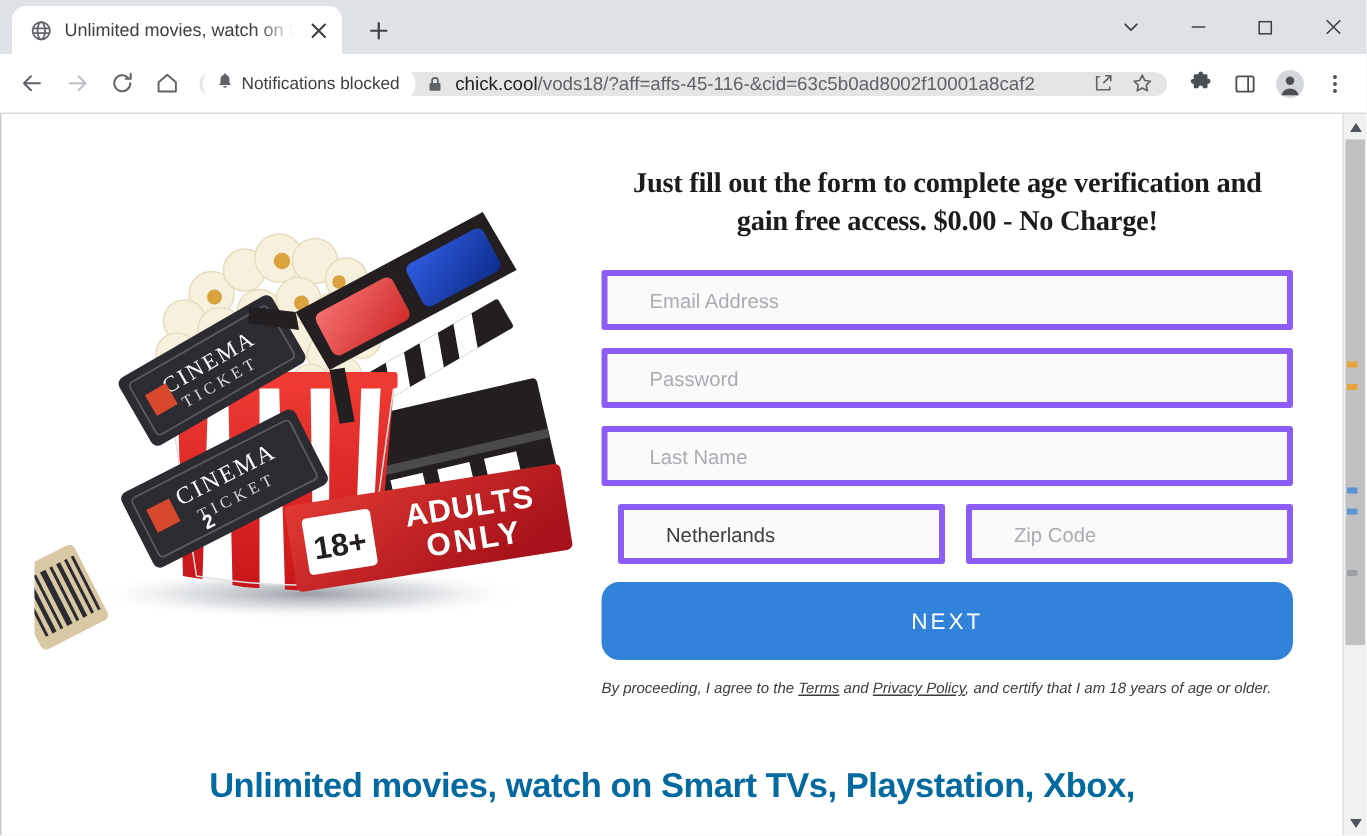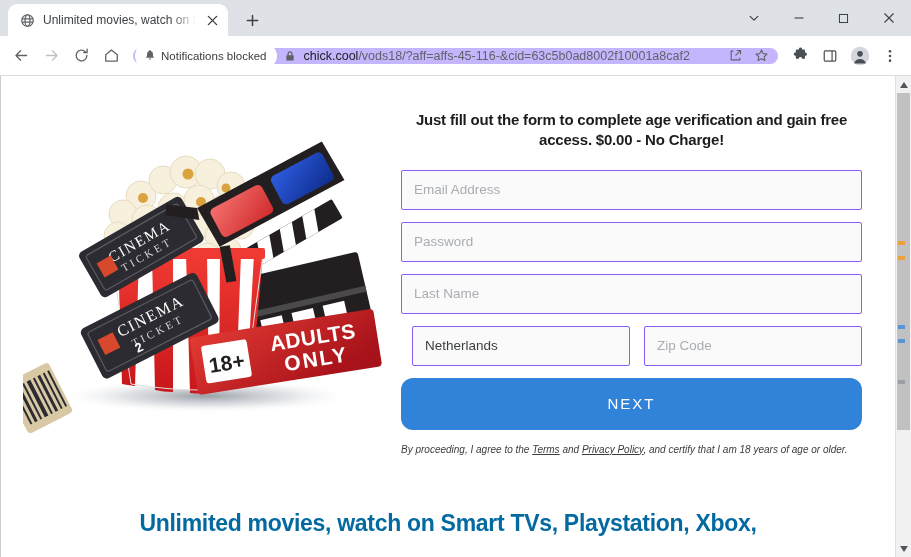--- a/index.html
+++ b/index.html
@@ -92,21 +92,21 @@
     display: flex; align-items: center; justify-content: center;
     border-radius: 50%;
     color: #5f6368;
     flex: 0 0 auto;
   }
   .tb-icon.disabled { color: #bdc1c6; }
 
   .omnibox {
     flex: 1 1 auto;
     height: 16px;
-    background: #c4b5fd;
+    background: #e5e5e5;
     border-radius: 15px;
     display: flex;
     align-items: center;
     margin: 0 6px;
     padding-right: 4px;
     min-width: 0;
   }
   .notif-chip {
     height: 24px;
     background: #ffffff;
@@ -166,39 +166,40 @@
     width: 400px;
     flex: 0 0 400px;
     position: relative;
   }
   .hero-right {
     flex: 1 1 auto;
     padding: 16px 33px 0 0;
   }
 
   .headline {
-    font-size: 15px;
+    font-size: 19px;
     line-height: 1.32;
     font-weight: bold;
     color: #1c1c1c;
     text-align: center;
     letter-spacing: -0.2px;
     padding: 0 6px;
     margin-bottom: 20px;
+    font-family: Liberation Serif, serif;
   }
 
   .form-row { display: flex; gap: 14px; margin-bottom: 12px; }
   .field {
     height: 40px;
-    border: 1px solid #8b5cf6;
+    border: 4px solid #8b5cf6;
     background: #fafafa;
     border-radius: 2px;
     display: flex;
     align-items: center;
-    padding: 0 12px;
+    padding: 0 28px;
     font-size: 13.5px;
     color: #a9adb2;
     flex: 1 1 0;
     min-width: 0;
   }
   .field.filled { color: #3c4043; margin-left: 11px; }
 
   .next-btn {
     height: 52px;
     background: #3083d8;

